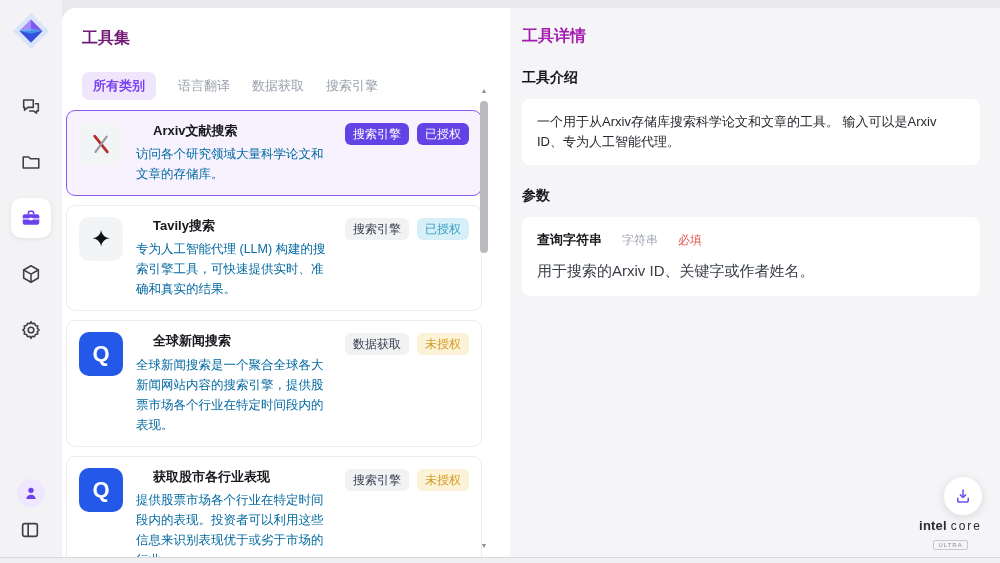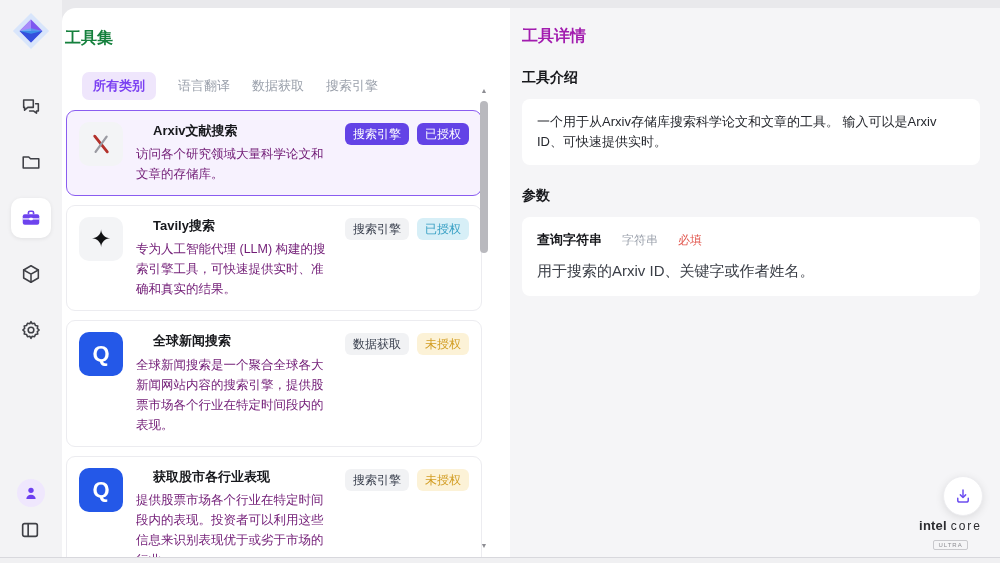--- a/index.html
+++ b/index.html
@@ -30,40 +30,40 @@
   }
   .avatar svg { width:16px; height:16px; }
   .panel-toggle { width:24px; height:24px; cursor:pointer; color:#3f4046; }
   .panel-toggle svg { width:22px; height:22px; }
 
   
   .main-panel {
     position:absolute; left:62px; top:8px; width:448px; height:549px;
     background:#ffffff; border-top-left-radius:14px; overflow:hidden;
   }
-  .page-title { font-size:16px; font-weight:bold; color:#15803d; margin:20px 0 0 3px; }
+  .page-title { font-size:16px; font-weight:bold; color:#701a75; margin:20px 0 0 20px; }
   .tabs { display:flex; align-items:center; gap:22px; margin:23px 0 0 20px; }
   .tab { font-size:13px; color:#9aa0ab; cursor:pointer; padding:5px 0; white-space:nowrap; }
   .tab.active { color:#7b40f2; background:#efe6fc; padding:5px 11px; border-radius:7px; font-weight:bold; }
   .tool-list { margin:10px 28px 0 4px; display:flex; flex-direction:column; gap:9px; }
   .tool-card {
     display:flex; gap:13px; background:#ffffff; border:1px solid #ececf0;
     border-radius:9px; padding:11px 12px; cursor:pointer; align-items:flex-start;
   }
   .tool-card.selected { background:#f7f2fe; border:1.5px solid #8a5cf0; }
   .tool-icon {
     flex:0 0 44px; width:44px; height:44px; border-radius:10px; background:#f3f4f6;
     display:flex; align-items:center; justify-content:center; font-size:20px; overflow:hidden;
   }
   .tool-icon svg { width:26px; height:26px; }
   .tool-icon.ic-qmind { background:#2458e8; }
   .tool-icon.ic-tavily { color:#111; font-size:22px; }
   .tool-mid { flex:1 1 auto; min-width:0; }
   .tool-title { font-size:13px; font-weight:bold; color:#17181c; line-height:1.4;margin-left:17px; }
-  .tool-desc { font-size:12.5px; color:#701a75; line-height:1.6; margin-top:4px; max-width:252px; }
+  .tool-desc { font-size:12.5px; color:#0369a1; line-height:1.6; margin-top:4px; max-width:252px; }
   .tool-badges { display:flex; gap:8px; flex:0 0 auto; margin-top:1px; }
   .badge { font-size:12px; line-height:1; padding:5px 8px; border-radius:6px; white-space:nowrap; }
   .badge.b-solid { background:#6343e6; color:#ffffff; }
   .badge.b-gray  { background:#f1f2f4; color:#3c4250; }
   .badge.b-cyan  { background:#d7eff7; color:#38a0c4; }
   .badge.b-yellow{ background:#fcf2d7; color:#d29d24; }
 
   
   .scrollbar {
     position:absolute; right:21px; top:77px; bottom:6px; width:10px;
@@ -255,21 +255,21 @@
     <div class="sb-arrow sb-up">▲</div>
     <div class="sb-thumb"></div>
     <div class="sb-arrow sb-down">▼</div>
   </div>
 </main>
 
 <section class="detail-panel">
   <h2 class="detail-title">工具详情</h2>
   <h3 class="section-heading">工具介绍</h3>
   <div class="detail-card">
-    <span>一个用于从Arxiv存储库搜索科学论文和文章的工具。 输入可以是Arxiv ID、可快速提供实时。</span>
+    <span>一个用于从Arxiv存储库搜索科学论文和文章的工具。 输入可以是Arxiv ID、专为人工智能代理。</span>
   </div>
   <h3 class="section-heading">参数</h3>
   <div class="detail-card">
     <div class="param-row">
       <span class="param-name">查询字符串</span>
       <span class="param-type">字符串</span>
       <span class="param-required">必填</span>
     </div>
     <div class="param-desc">用于搜索的Arxiv ID、关键字或作者姓名。</div>
   </div>

